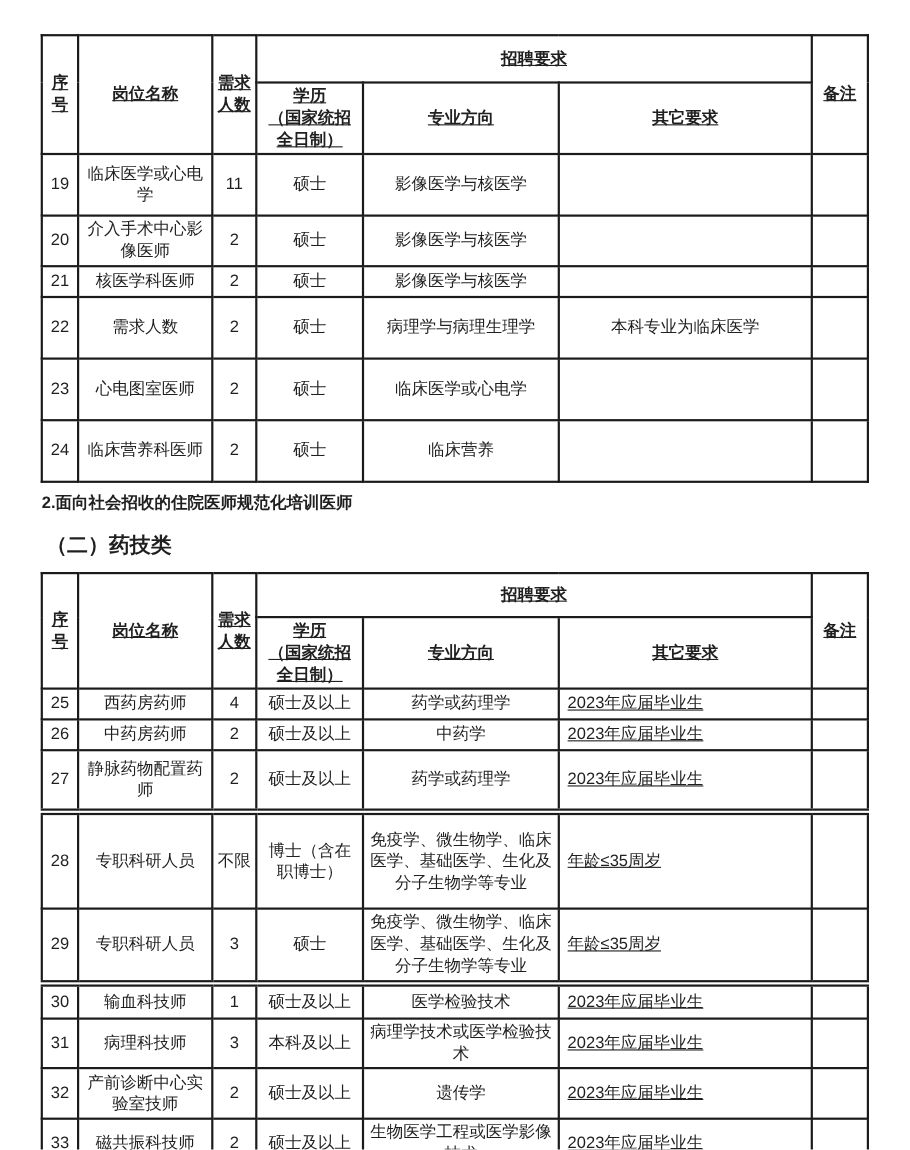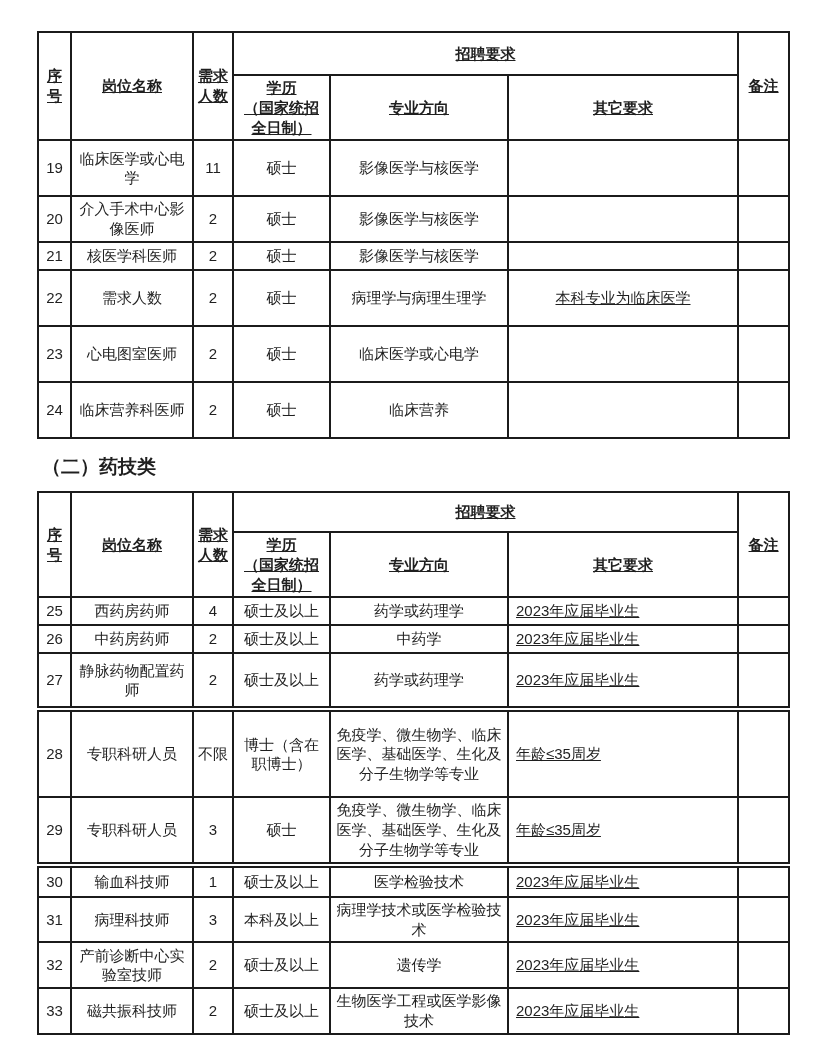--- a/index.html
+++ b/index.html
@@ -36,21 +36,21 @@
   .rh36 { height: 32px; } .rh38 { height: 56px; }
   .rh40 { height: 28px; } .rh42 { height: 42px; }
   .rh44 { height: 44px; } .rh46 { height: 46px; }
   .rh64 { height: 64px; } .rh88 { height: 88px; }
 
   
   tr.sep td { border-top: 6px double #1b1b1b; }
 
   
   table.t2 td.other { text-align: left; padding-left: 7px; text-decoration: underline; }
-  table.t1 td.other { text-align: center; text-decoration: underline; }
+  table.t1 td.other { text-align: center; }
   td.major-long { text-align: left; padding-left: 6px; padding-right: 6px; }
 
   .notes { margin: 8px 0 0 1px; font-size: 15px; line-height: 21px; }
   .notes-title { font-weight: 700; }
   .notes-body { font-weight: 400; }
   .section-title { margin: 15px 0 11px 5px; font-size: 19px; font-weight: 700; }
 </style>
 </head>
 <body>
 
@@ -132,20 +132,21 @@
         <td>2</td>
         <td>硕士</td>
         <td>临床营养</td>
         <td class="other"></td>
         <td></td>
       </tr>
     </tbody>
   </table>
 
   <div class="notes">
+    <div class="notes-title">2.面向社会招收的住院医师规范化培训医师</div>
   </div>
 
   <div class="section-title">（二）药技类</div>
 
   <table class="recruit t2">
     <colgroup>
       <col style="width:33px">
         <col style="width:122px">
         <col style="width:40px">
       <col style="width:97px">

